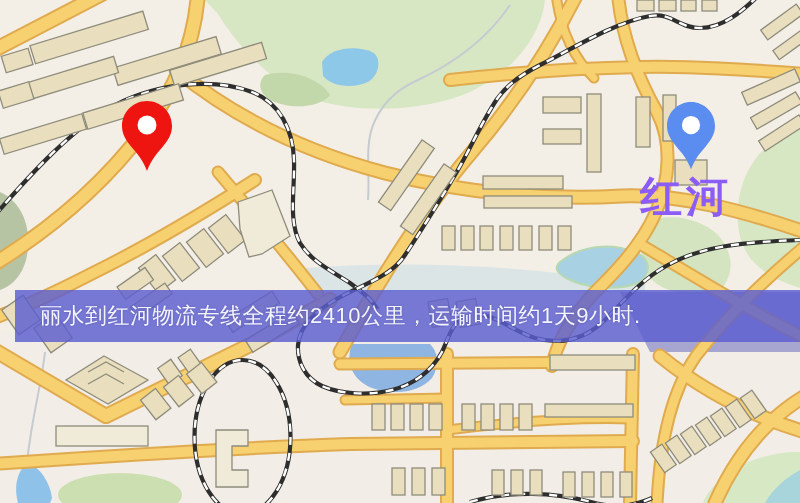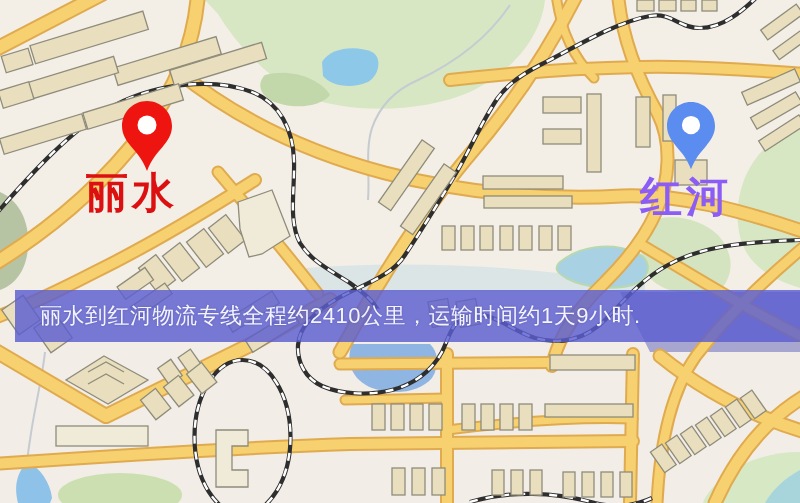--- a/index.html
+++ b/index.html
@@ -234,20 +234,19 @@
     <g transform="translate(122,101)">
       <path d="M25,0 C11.2,0 0,11.2 0,25 C0,33.4 4.2,39.6 9.5,46 C14.5,52 20.5,58 25,70 C29.5,58 35.5,52 40.5,46 C45.8,39.6 50,33.4 50,25 C50,11.2 38.8,0 25,0 Z" fill="#ee1510"></path>
       <circle cx="25" cy="24" r="9.5" fill="#ffffff"></circle>
     </g>
     <g transform="translate(667,102) scale(0.96)">
       <path d="M25,0 C11.2,0 0,11.2 0,25 C0,33.4 4.2,39.6 9.5,46 C14.5,52 20.5,58 25,70 C29.5,58 35.5,52 40.5,46 C45.8,39.6 50,33.4 50,25 C50,11.2 38.8,0 25,0 Z" fill="#5b8cf0"></path>
       <circle cx="25" cy="24" r="9.5" fill="#ffffff"></circle>
     </g>
   </svg>
 
-  <div class="city-label label-origin">丽水</div>
   <div class="city-label label-dest">红河</div>
 
   <div class="banner">
     <div class="banner-text">丽水到红河物流专线全程约2410公里，运输时间约1天9小时.</div>
   </div>
 
 </div>
 
 </body></html>

